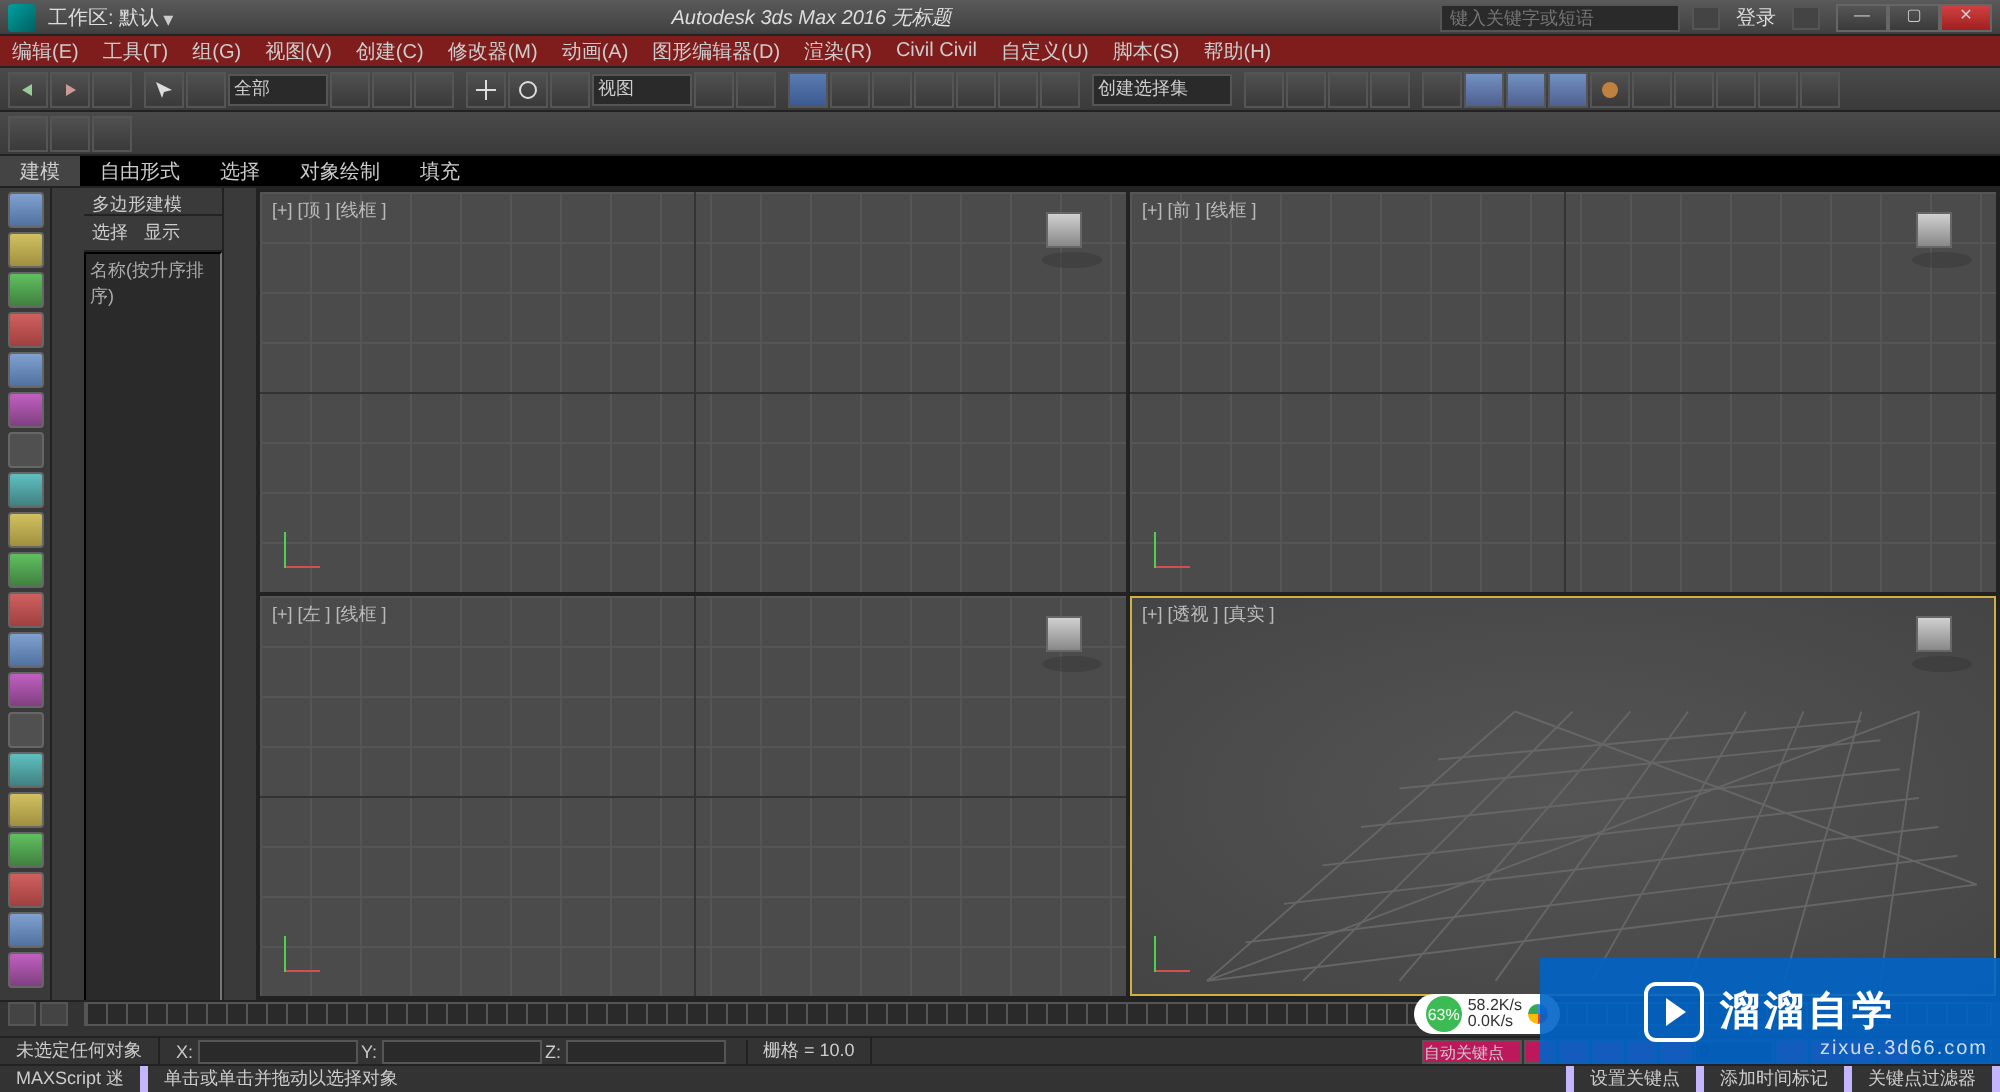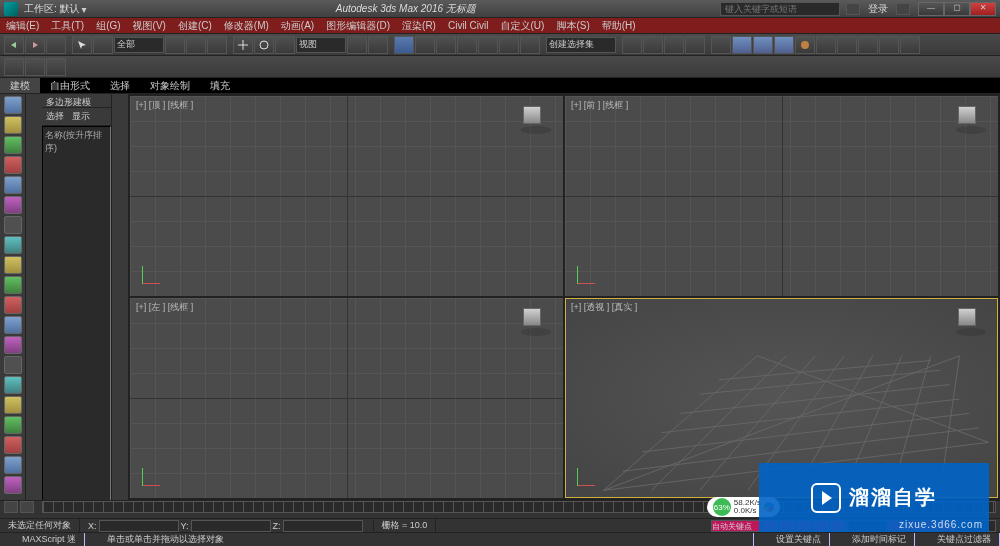--- a/index.html
+++ b/index.html
@@ -87,24 +87,24 @@
 .timeline .badge .gl { width:10px; height:10px; border-radius:50%; background: conic-gradient(#4285f4 0 25%, #ea4335 0 50%, #fbbc05 0 75%, #34a853 0); }
 
 .statusbar { height: 14px; background: #333; display:flex; align-items:center; font-size:9px; color:#ccc; border-top:1px solid #222; }
 .statusbar .cell { padding: 0 8px; border-right:1px solid #222; }
 .statusbar .coord { width: 80px; background:#2a2a2a; border:1px solid #555; margin:0 2px; padding:0 2px; height:12px; }
 .statusbar .right-ctrls { margin-left:auto; display:flex; gap:1px; padding-right:4px; }
 .statusbar .rbtn { width:16px; height:12px; background:#be185d; border:1px solid #555; }
 .statusbar .fld { width:40px; height:12px; background:#2a2a2a; border:1px solid #555; font-size:8px; padding:0 2px; }
 
 .statusbar2 { height: 14px; background: #333; display:flex; align-items:center; font-size:9px; color:#ccc; border-top:1px solid #222; }
-.statusbar2 .cell { padding: 0 8px; border-right:1px solid #c4b5fd;margin-left:14px; }
-
-
-.watermark { position:absolute; right:11px; bottom:14px; width:230px; height:69px; background: rgba(0,100,200,.9); display:flex; align-items:center; justify-content:center; gap:8px; }
+.statusbar2 .cell { padding: 0 8px; border-right:4px solid #c4b5fd; }
+
+
+.watermark { position:absolute; right:0; bottom:14px; width:230px; height:53px; background: rgba(0,100,200,.9); display:flex; align-items:center; justify-content:center; gap:8px; }
 .watermark .play { width:30px; height:30px; border:2px solid #fff; border-radius:6px; position:relative; }
 .watermark .play::after { content:""; position:absolute; left:9px; top:6px; border-left:10px solid #fff; border-top:7px solid transparent; border-bottom:7px solid transparent; }
 .watermark .txt { color:#fff; font-size:20px; font-weight:bold; letter-spacing:2px; }
 .watermark .sub { position:absolute; right:6px; bottom:2px; color:#cde; font-size:10px; letter-spacing:1px; }
 
 .tiny-icons { display:flex; gap:2px; align-items:center; }
 .tiny { width:14px; height:12px; background:#444; border:1px solid #555; }
 </style>
 </head>
 <body>

